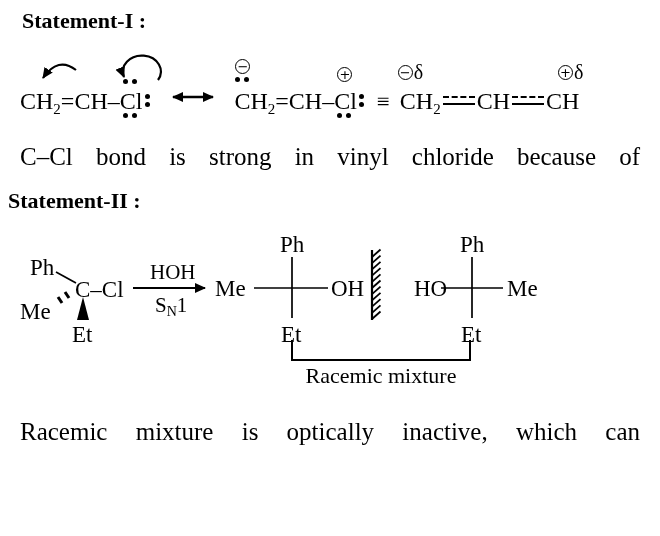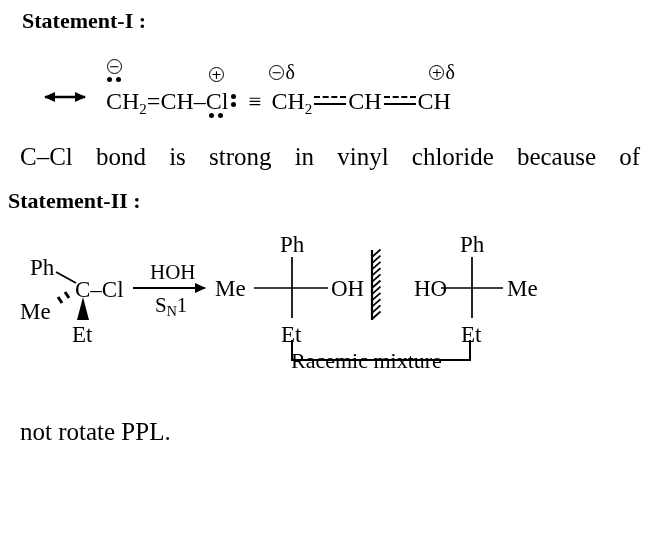--- a/index.html
+++ b/index.html
@@ -39,41 +39,53 @@
   .para.s1body{line-height:42px;}
   .para.s2body{line-height:39px;margin-top:14px;}
   .jline{text-align:justify;text-align-last:justify;}
 
   
   .diagram{position:relative;height:172px;margin-top:12px;font-size:23px;}
   .overlay{position:absolute;left:0;top:0;}
   .dlabel{position:absolute;white-space:nowrap;line-height:1;font-family:Liberation Serif, serif;}
   .cond{font-size:21px;}
   .subn{font-size:14px;vertical-align:-4px;}
-  .bracket-label{position:absolute;left:291px;top:124px;width:180px;font-size:22px;line-height:1;}
+  .bracket-label{position:absolute;left:291px;top:139px;width:180px;text-align:center;font-size:22px;line-height:1;}
 </style>
 </head>
 <body>
 
 <svg width="0" height="0" style="position:absolute">
   <defs>
     <marker id="ah" markerUnits="userSpaceOnUse" markerWidth="12" markerHeight="11" refX="10" refY="5" orient="auto">
       <path d="M0,0 L11,5 L0,10 Z" fill="#000"></path>
     </marker>
     <marker id="ahs" markerUnits="userSpaceOnUse" markerWidth="12" markerHeight="11" refX="10" refY="5" orient="auto-start-reverse">
       <path d="M0,0 L11,5 L0,10 Z" fill="#000"></path>
     </marker>
   </defs>
 </svg>
 
 <div class="heading h1">Statement-I :</div>
 
 <div class="res-row">
 
   
+  <span class="struct">
+    <svg class="arcsvg" style="left:14px;top:-30px" width="46" height="28">
+      <path d="M42,12 Q24,-2 9,20" fill="none" stroke="#000" stroke-width="2.2" marker-end="url(#ah)"></path>
+    </svg>
+    <svg class="arcsvg" style="left:90px;top:-38px" width="54" height="32">
+      <path d="M48,30 A19,16 0 1 0 14,27" fill="none" stroke="#000" stroke-width="2.2" marker-end="url(#ah)"></path>
+    </svg>
+    <span class="dots h" style="left:103px;top:-9px"></span>
+    <span class="dots v" style="left:125px;top:6px"></span>
+    <span class="dots h" style="left:103px;top:25px"></span>
+    <span>CH</span><span class="sub">2</span><span>=CH–Cl</span>
+  </span>
 
   <svg class="resarrow" width="58" height="14">
     <path d="M9,7 H49" fill="none" stroke="#000" stroke-width="2.4" marker-start="url(#ahs)" marker-end="url(#ah)"></path>
   </svg>
 
   
   <span class="struct">
     <span class="circ abs" style="left:1px;top:-29px">−</span>
     <span class="dots h" style="left:1px;top:-11px"></span>
     <span class="circ abs" style="left:103px;top:-21px">+</span>
@@ -153,14 +165,14 @@
 
   <span class="dlabel" style="left:460px;top:7px">Ph</span>
   <span class="dlabel" style="left:414px;top:51px">HO</span>
   <span class="dlabel" style="left:507px;top:51px">Me</span>
   <span class="dlabel" style="left:461px;top:97px">Et</span>
 
   <span class="bracket-label">Racemic mixture</span>
 </div>
 
 <div class="para s2body">
-  <div>not rotate PPL.</div>
+  <div class="jline">Racemic mixture is optically inactive, which can</div>
 </div>
 
 </body></html>

